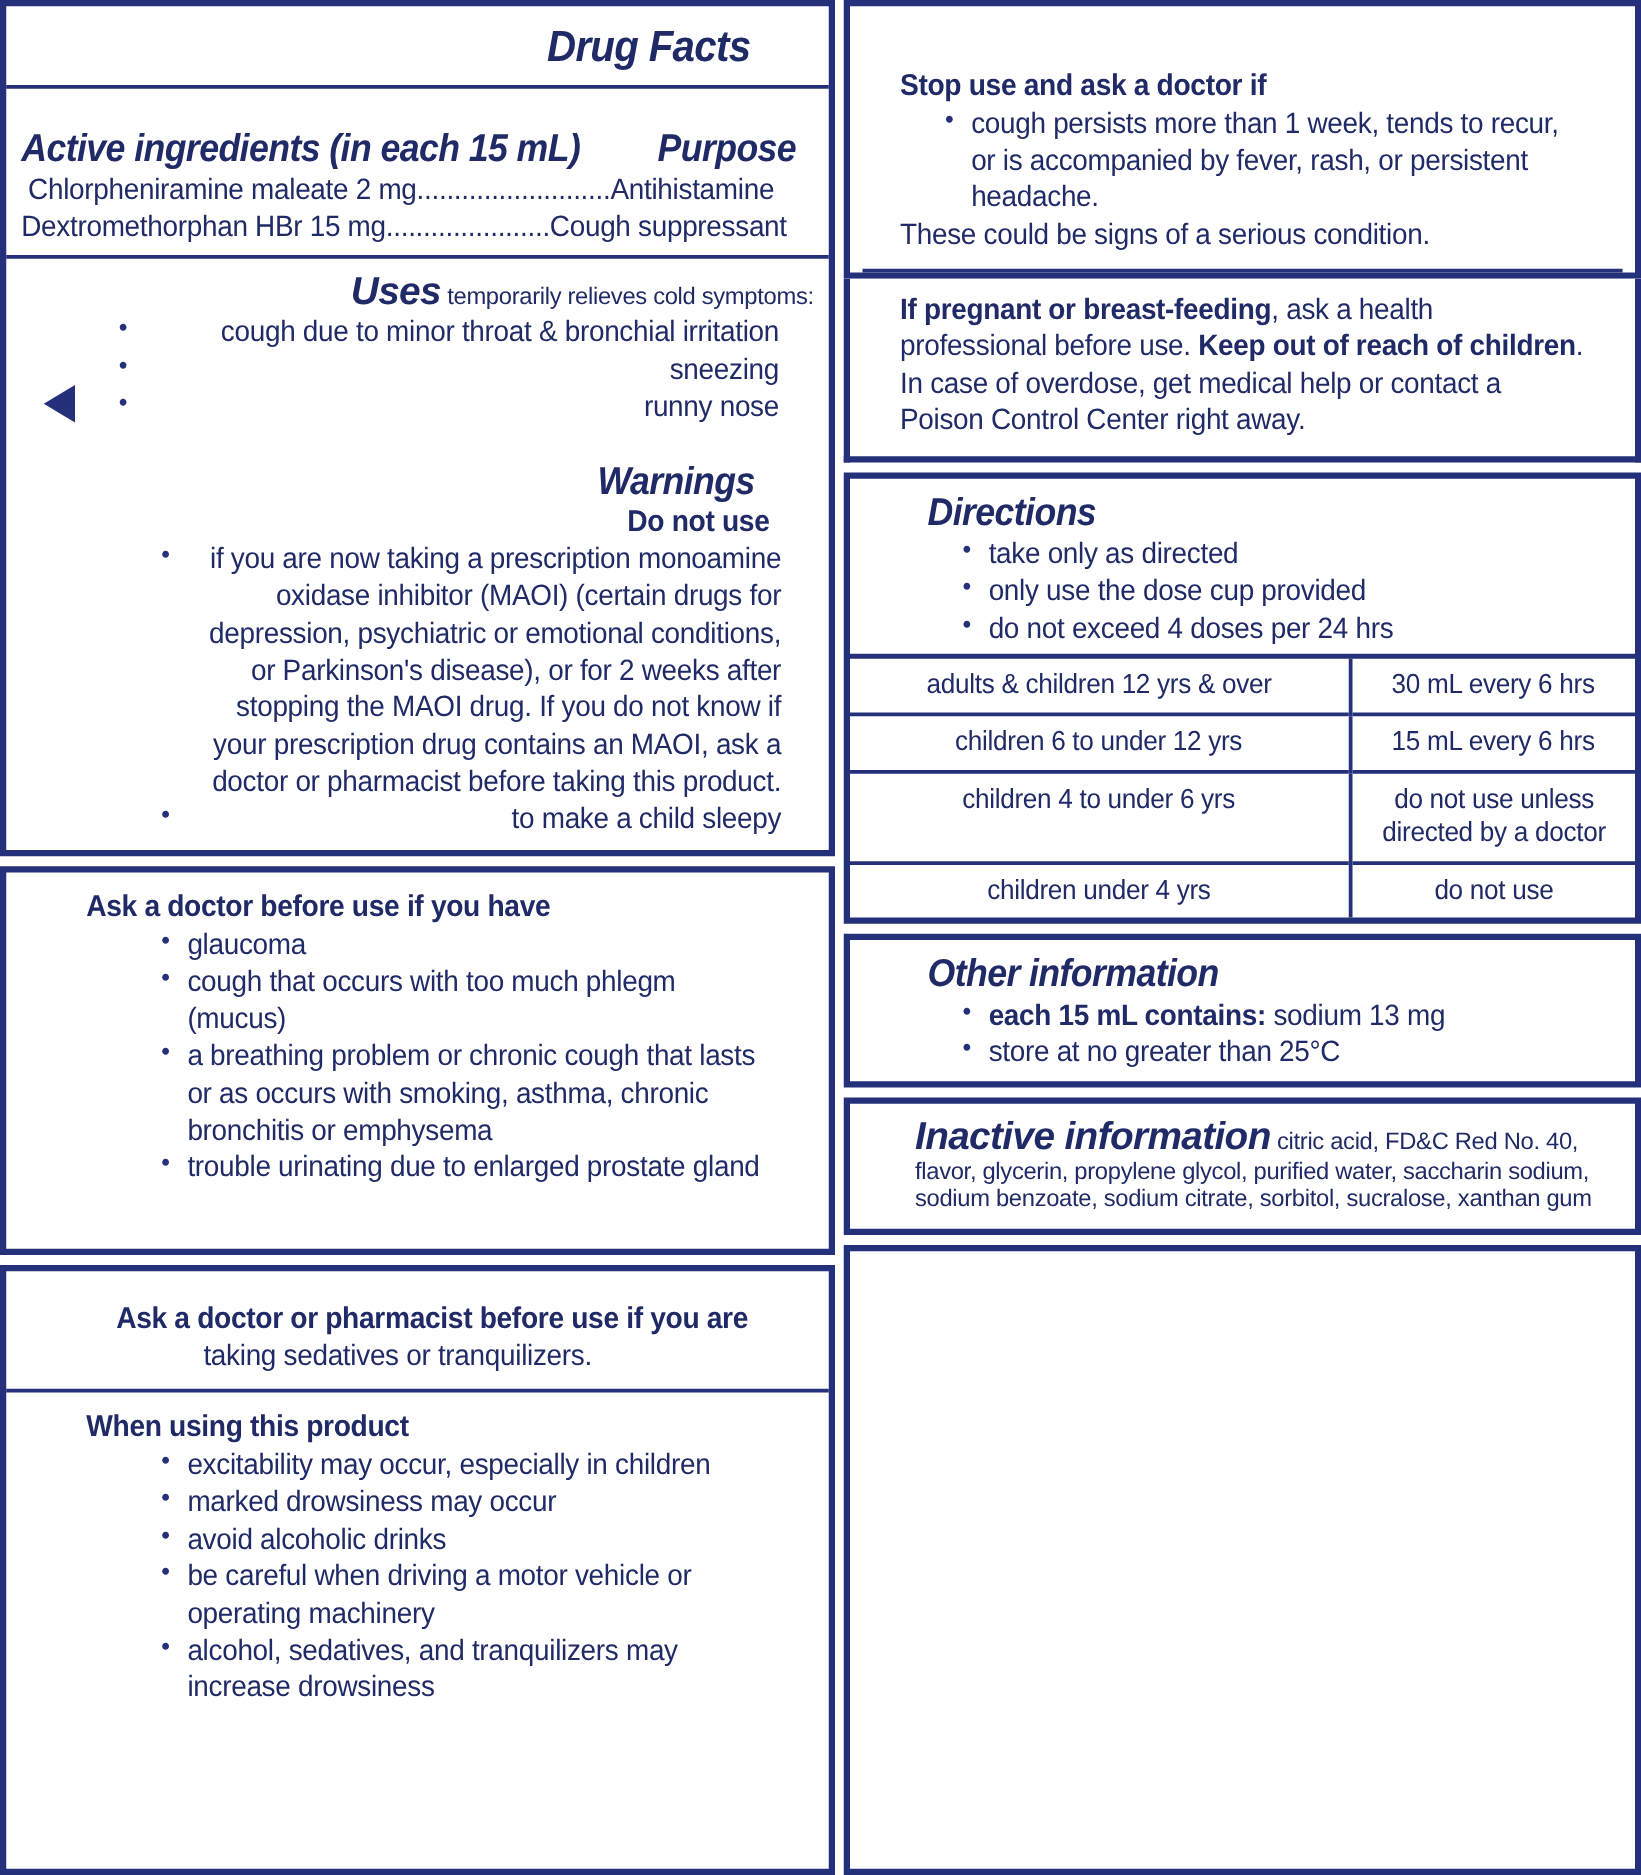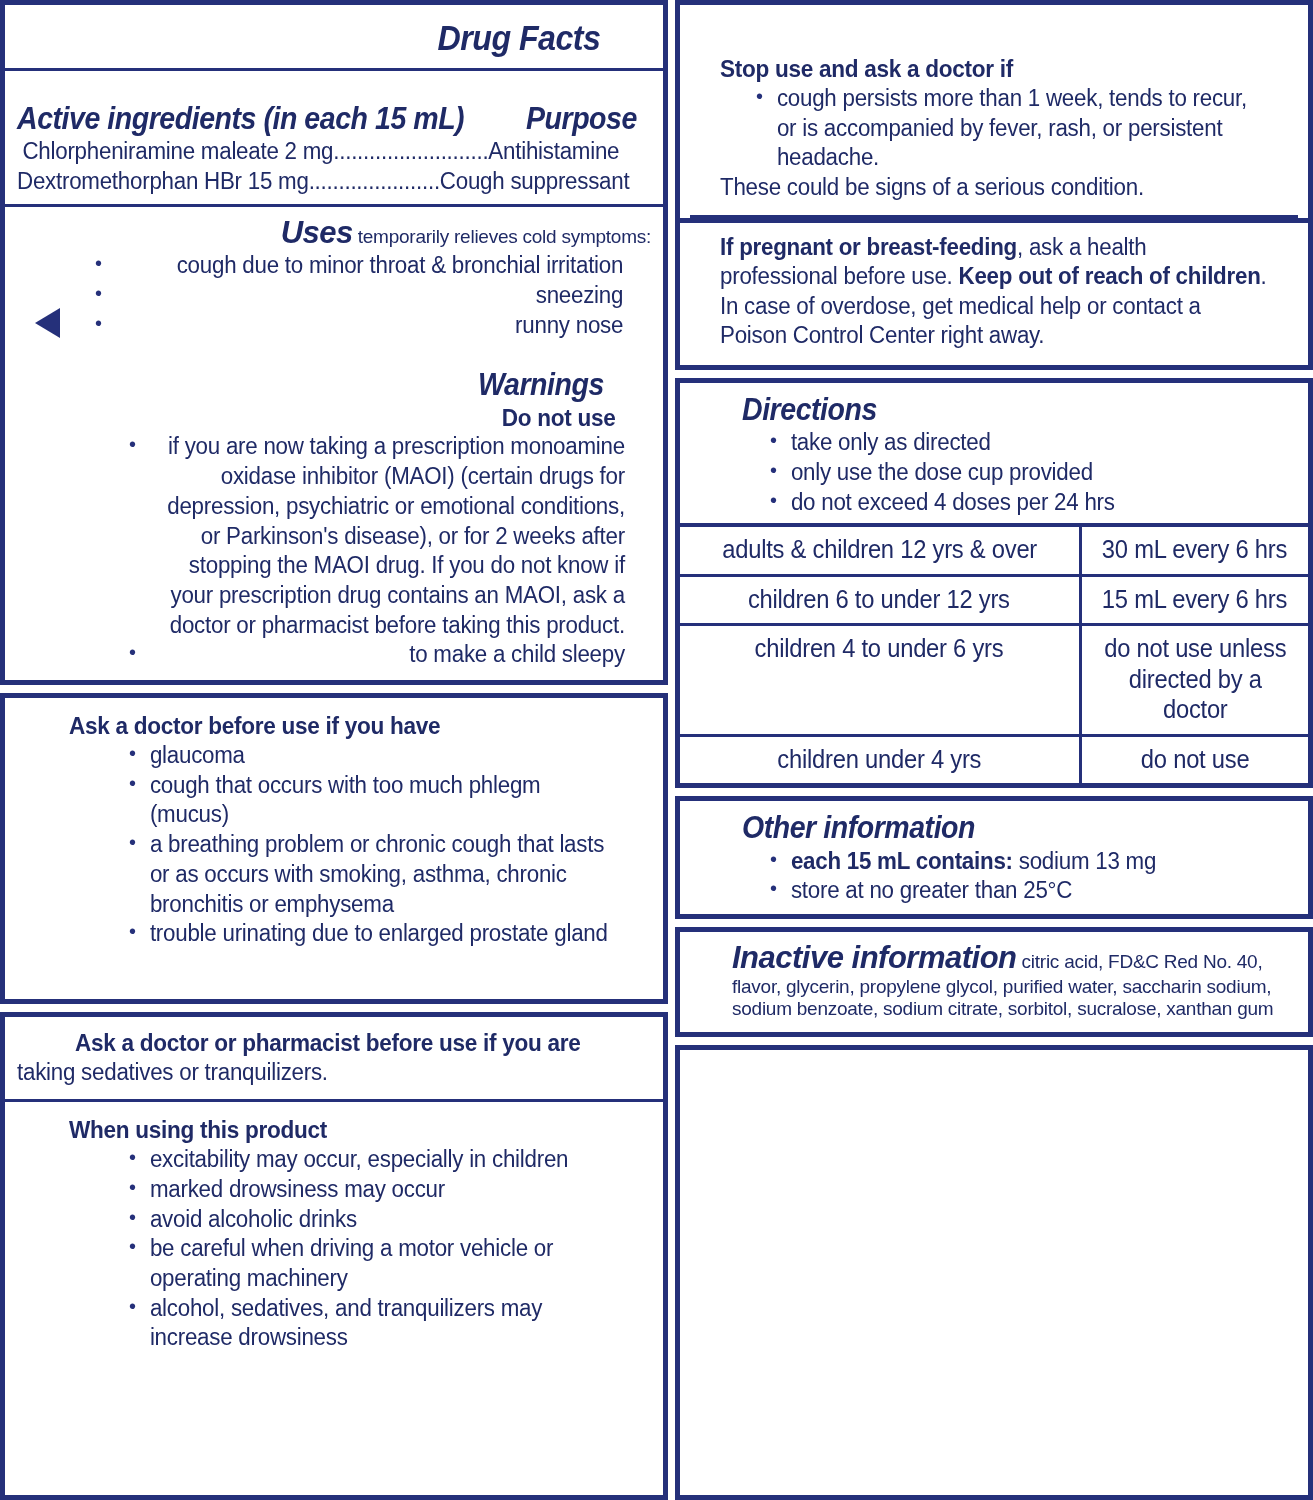--- a/index.html
+++ b/index.html
@@ -140,21 +140,21 @@
   .rule-thin {
     height: 3px;
     background: #25307a;
     margin: 8px 10px 0 10px;
   }
 
   
   .dose-tbl {
     width: 100%;
     border-collapse: collapse;
-    font-size: 25px;
+    font-size: 22px;
     letter-spacing: -0.25px;
     border-radius: 23px;
   }
   .dose-tbl tr { }
   .dose-tbl td {
     border-top: 3px solid #25307a;
     padding: 7px 10px 9px 10px;
     vertical-align: top;
     line-height: 1.22;
   }
@@ -229,21 +229,21 @@
         <ul class="bl ind2">
           <li>glaucoma</li>
           <li>cough that occurs with too much phlegm (mucus)</li>
           <li>a breathing problem or chronic cough that lasts or as occurs with smoking, asthma, chronic bronchitis or emphysema</li>
           <li>trouble urinating due to enlarged prostate gland</li>
         </ul>
       </div>
     </div>
 
     <div class="panel filler" style="display:flex;flex-direction:column;">
-      <div class="sec" style="padding-top:12px;padding-bottom:12px;">
+      <div class="sec" style="padding-top:24px;padding-bottom:12px;text-align:center;">
         <div class="hdr-bold" style="margin-left:58px;">Ask a doctor or pharmacist before use if you are</div>
         <div class="body-txt">taking sedatives or tranquilizers.</div>
       </div>
 
       <div style="height:3px;background:#25307a;"></div>
 
       <div class="sec" style="padding-top:14px;">
         <div class="hdr-bold" style="margin-left:52px;">When using this product</div>
         <ul class="bl ind2">
           <li>excitability may occur, especially in children</li>

